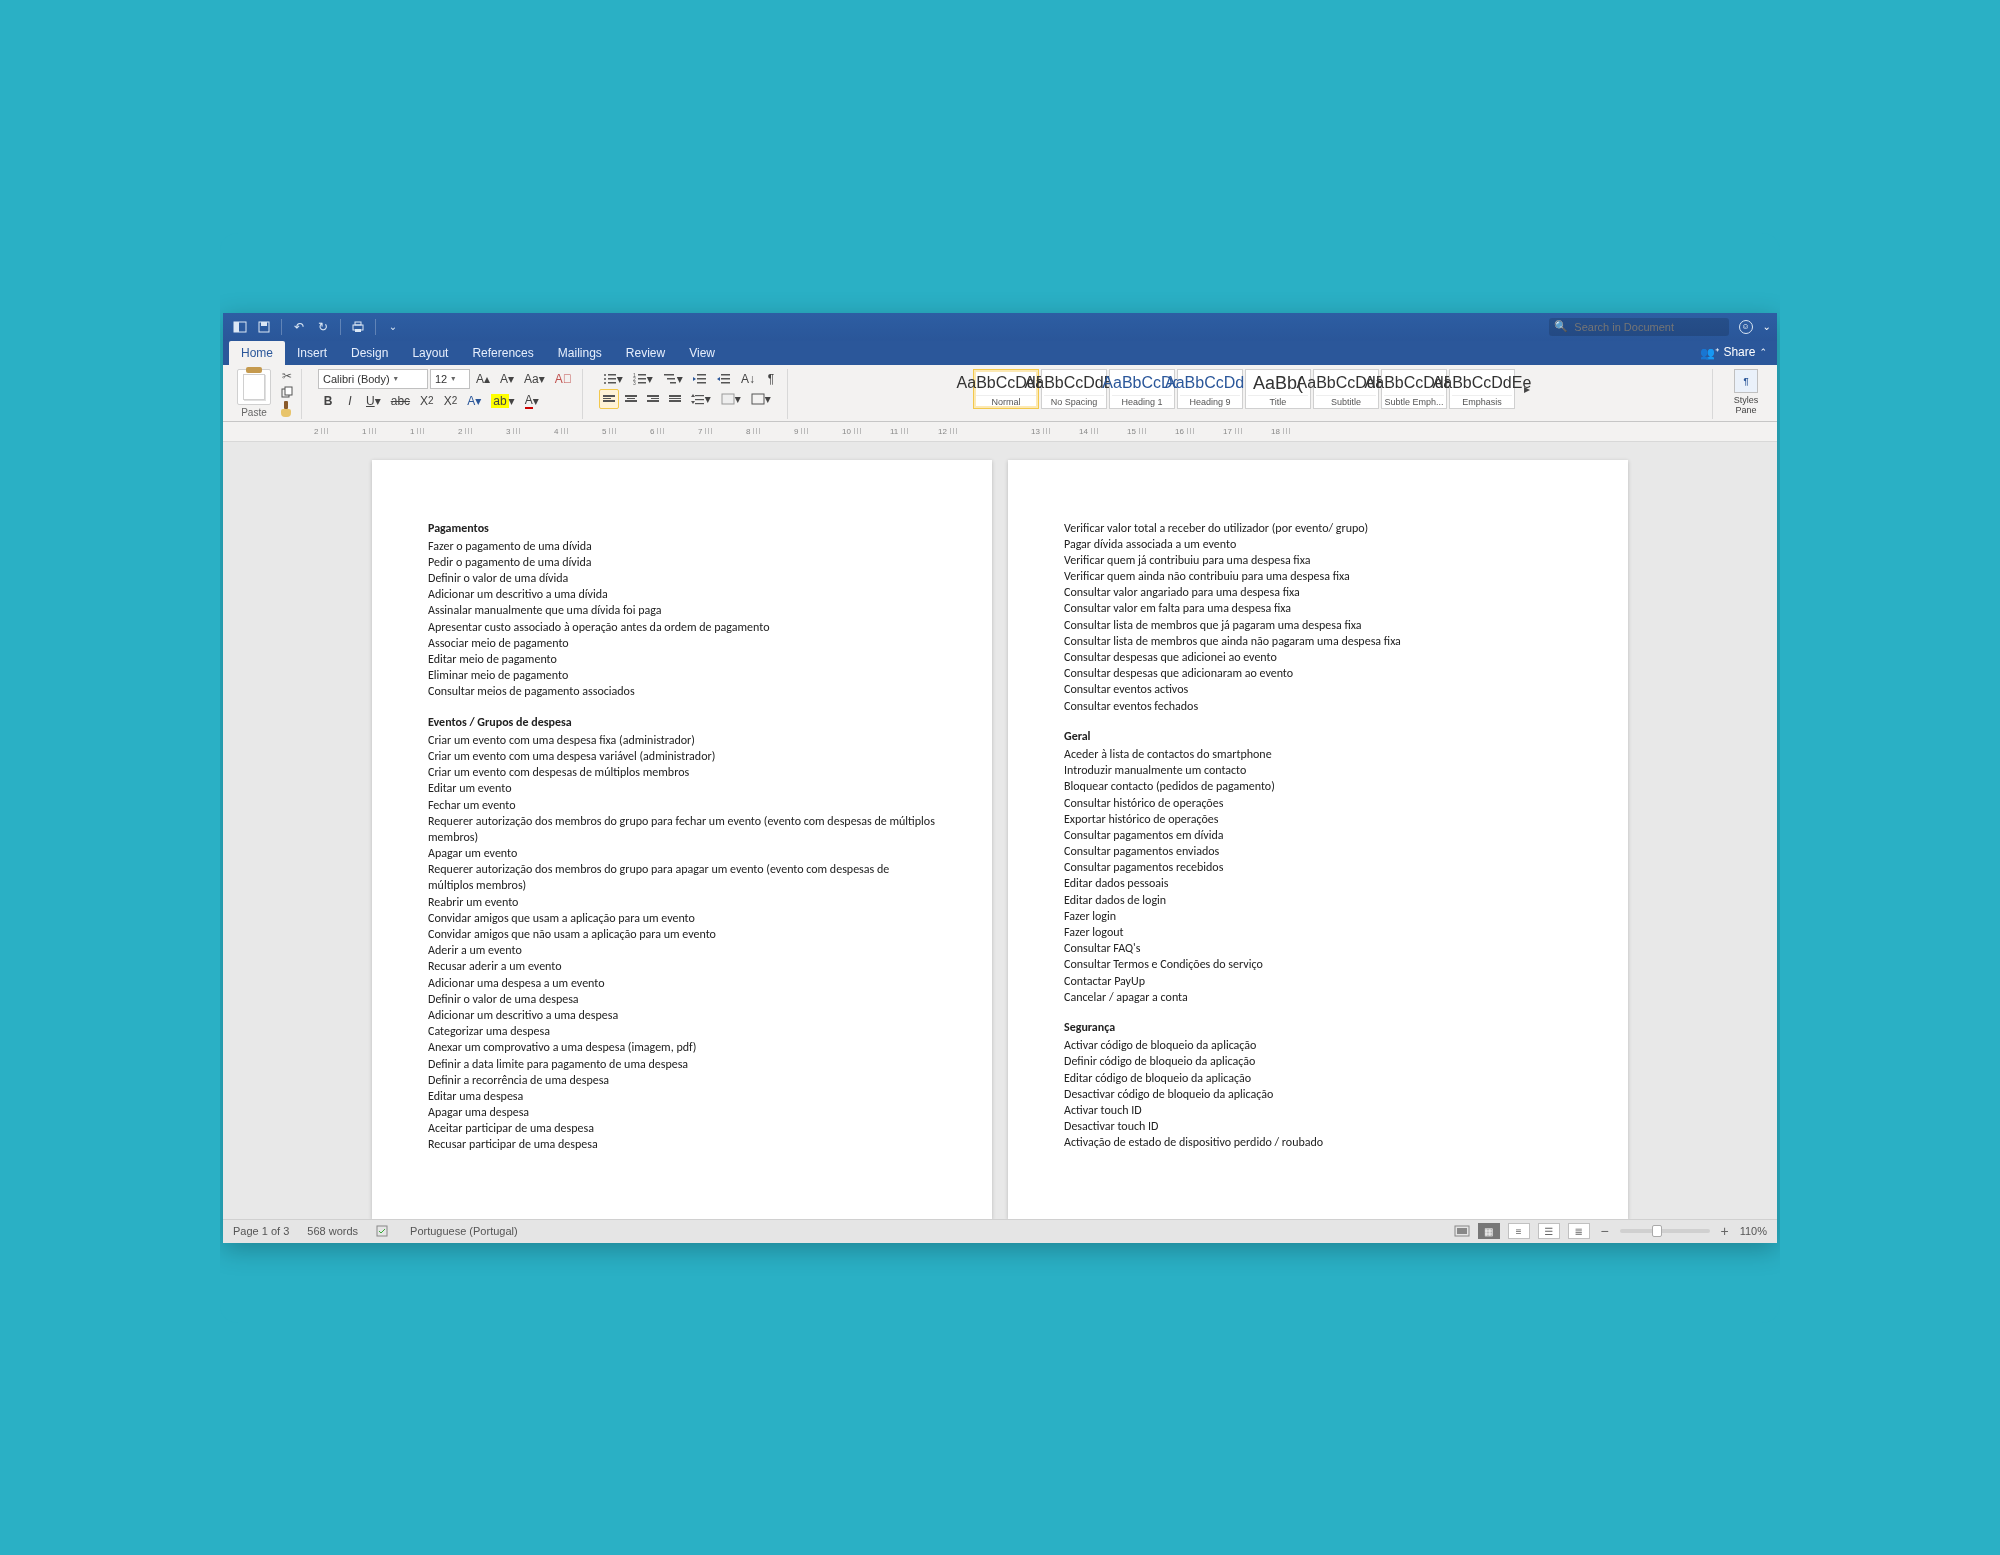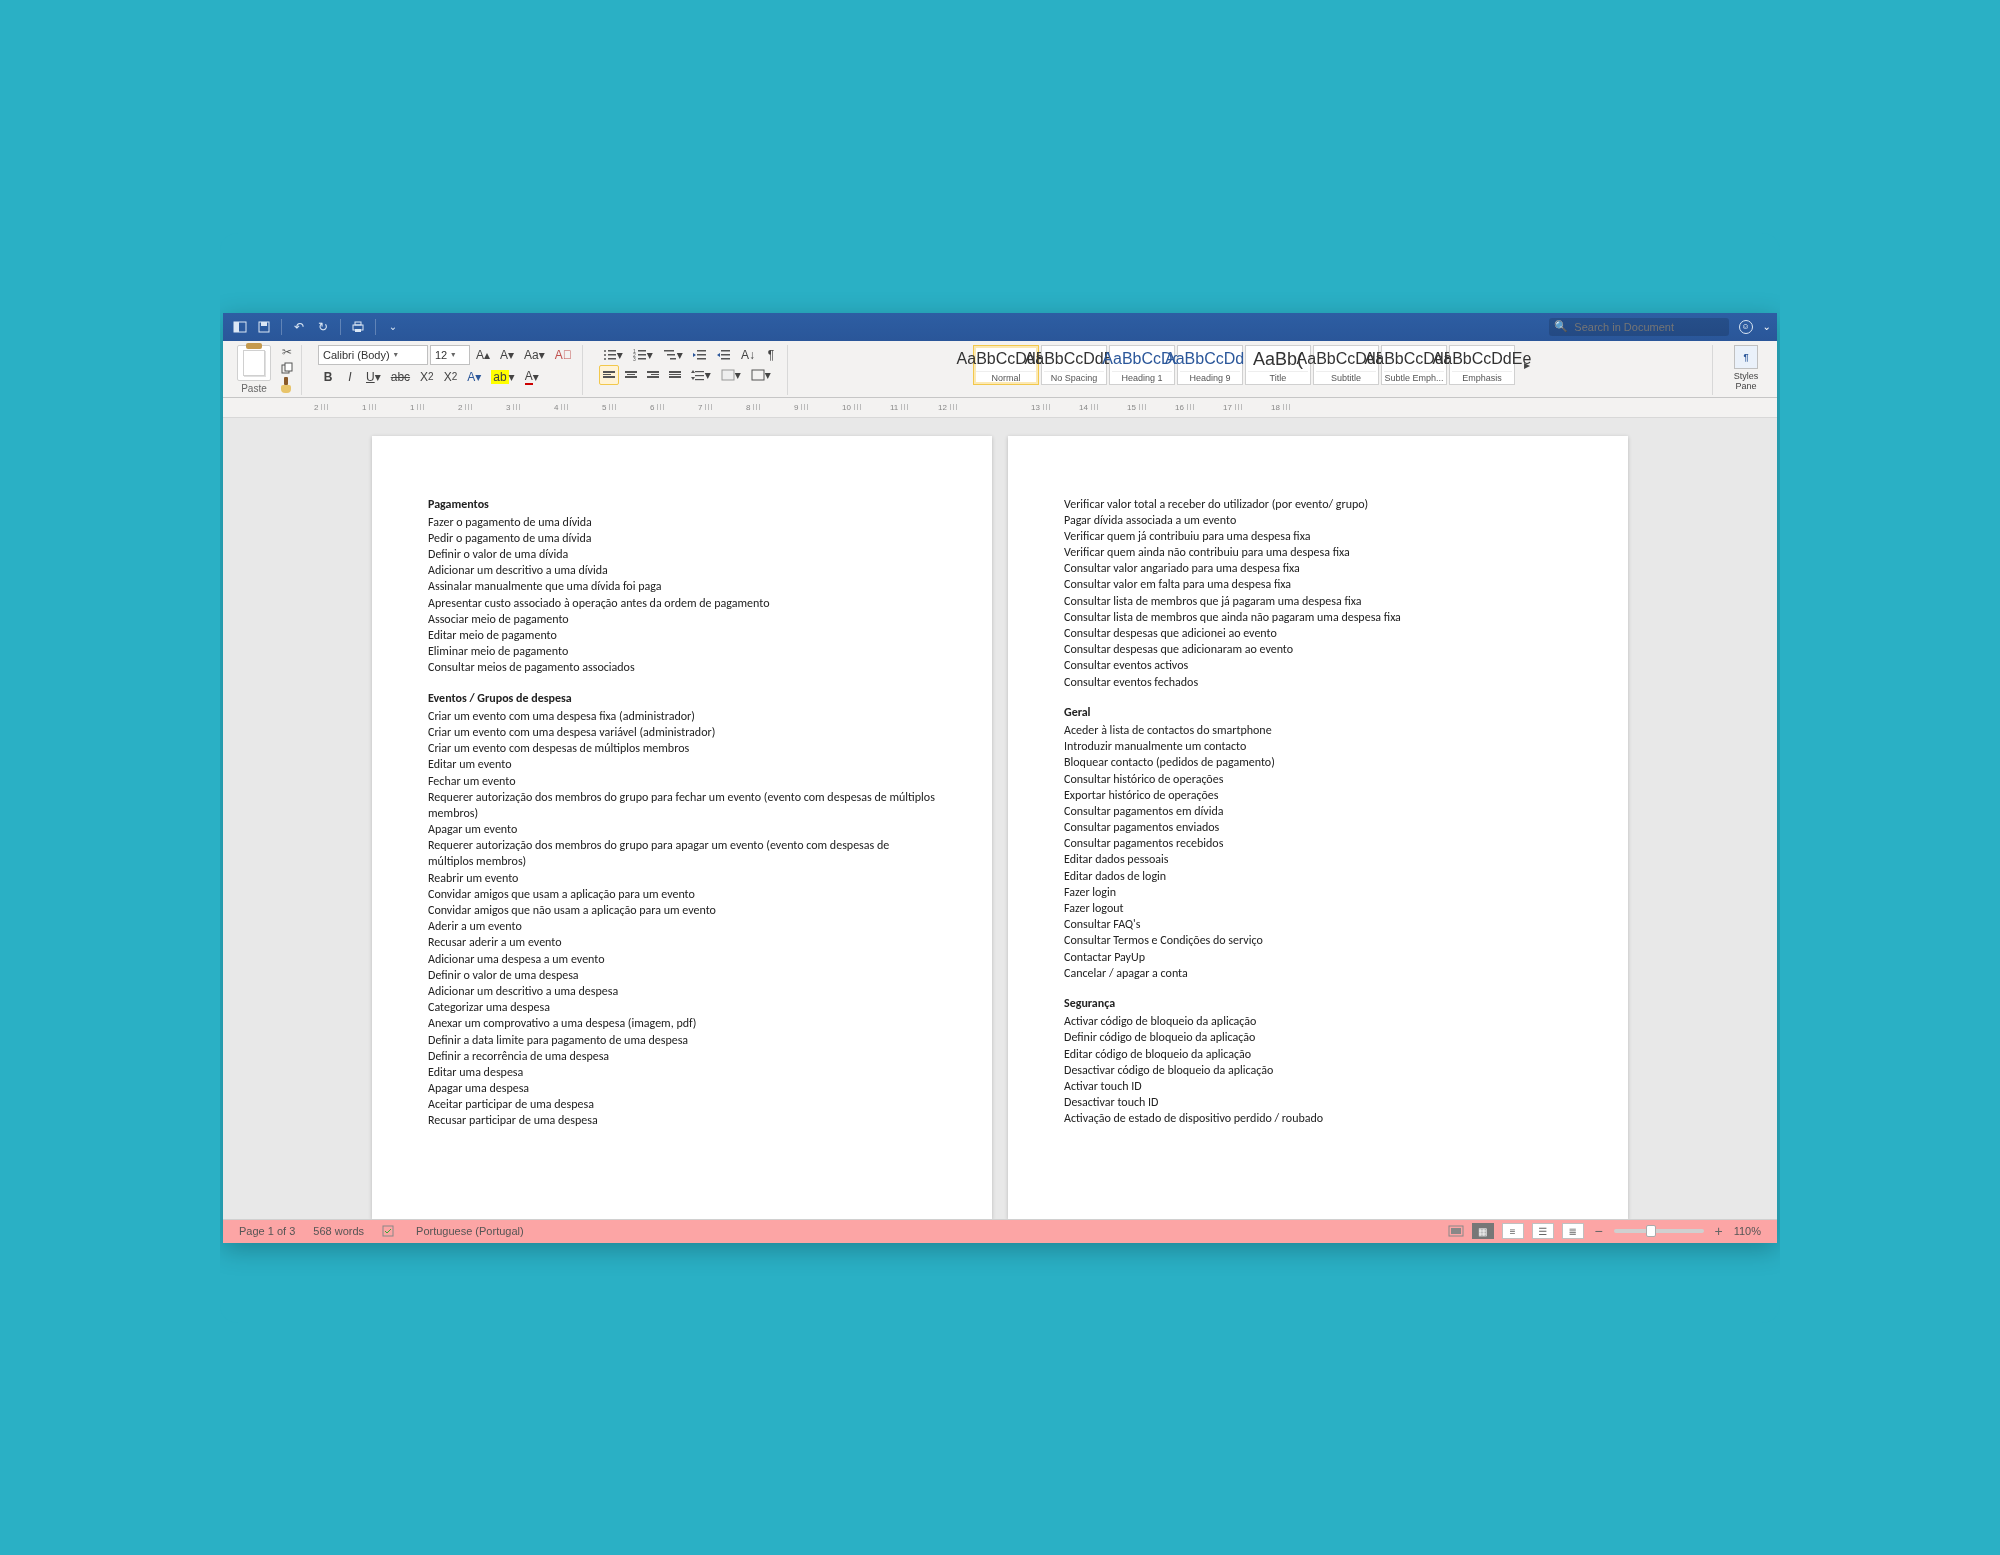--- a/index.html
+++ b/index.html
@@ -181,22 +181,22 @@
     width:620px; background:#fff; box-shadow:0 1px 4px rgba(0,0,0,.2);
     padding:60px 56px; font-family: Calibri, Arial, sans-serif;
     font-size:12px; line-height:1.35; color:#222;
   }
   .page h4 { margin:0 0 2px; font-size:12px; font-weight:bold;}
   .page p { margin:0 0 0px;}
   .page .sect { margin-bottom:14px;}
 
   
   .statusbar {
-    height:24px; background:#fca5a5; border-top:1px solid #d0d0d0;
-    display:flex; align-items:center; padding:0 16px; font-size:11px; color:#555;
+    height:24px; background:#e5e5e5; border-top:1px solid #d0d0d0;
+    display:flex; align-items:center; padding:0 10px; font-size:11px; color:#555;
   }
   .statusbar .sb-left { display:flex; gap:18px; align-items:center;}
   .statusbar .sb-right { margin-left:auto; display:flex; gap:8px; align-items:center;}
   .viewbtn { width:22px; height:16px; border:1px solid #c0c0c0; background:#fff; display:flex; align-items:center; justify-content:center; font-size:10px; color:#666;}
   .viewbtn.active { background:#777; color:#fff; border-color:#777;}
   .zoom-slider {
     width:90px; height:4px; background:#d0d0d0; position:relative; border-radius:2px;
   }
   .zoom-slider .knob {
     position:absolute; top:-4px; left:36%; width:10px; height:12px; background:#fff;
@@ -249,20 +249,38 @@
     <div class="right">
       <div class="searchbox">
         <span>🔍</span>
         <input placeholder="Search in Document" style="">
       </div>
       <div class="smiley">☺</div>
       <span style="font-size:10px">⌄</span>
     </div>
   </div>
 
+  <div class="tabs">
+    <div id="tabs-container" style="display:flex">
+          <div class="tab active">Home</div>
+          <div class="tab">Insert</div>
+          <div class="tab">Design</div>
+          <div class="tab">Layout</div>
+          <div class="tab">References</div>
+          <div class="tab">Mailings</div>
+          <div class="tab">Review</div>
+          <div class="tab">View</div>
+        </div>
+    <div class="spacer"></div>
+    <div class="share">
+      <span>👥⁺</span>
+      <span>Share</span>
+      <span style="font-size:9px">⌃</span>
+    </div>
+  </div>
 
   <div class="ribbon">
 
     <div class="group">
       <div class="g-body">
         <div style="display:flex;flex-direction:column;align-items:center">
           <div class="clipboard-big">
                 <div class="pg"></div>
               </div>
           <div class="group-label">Paste</div>

